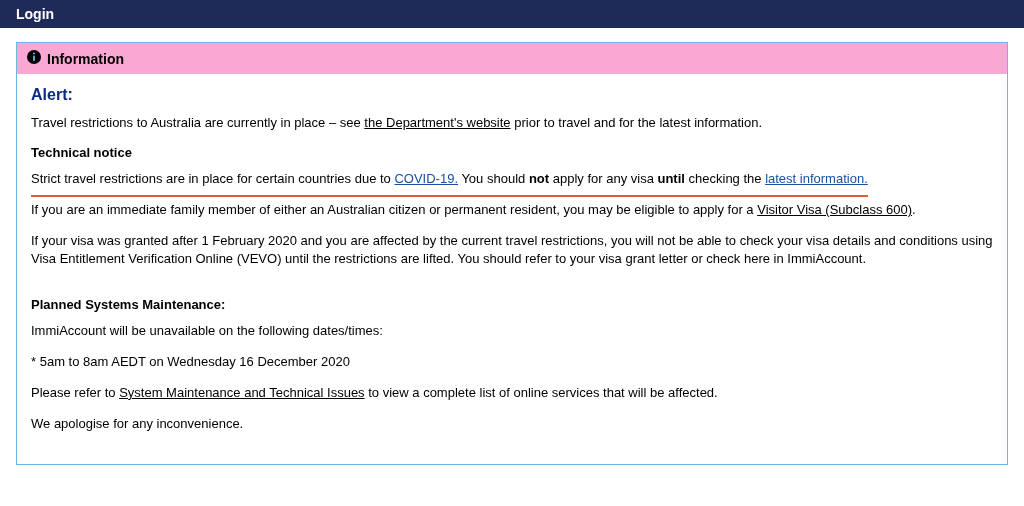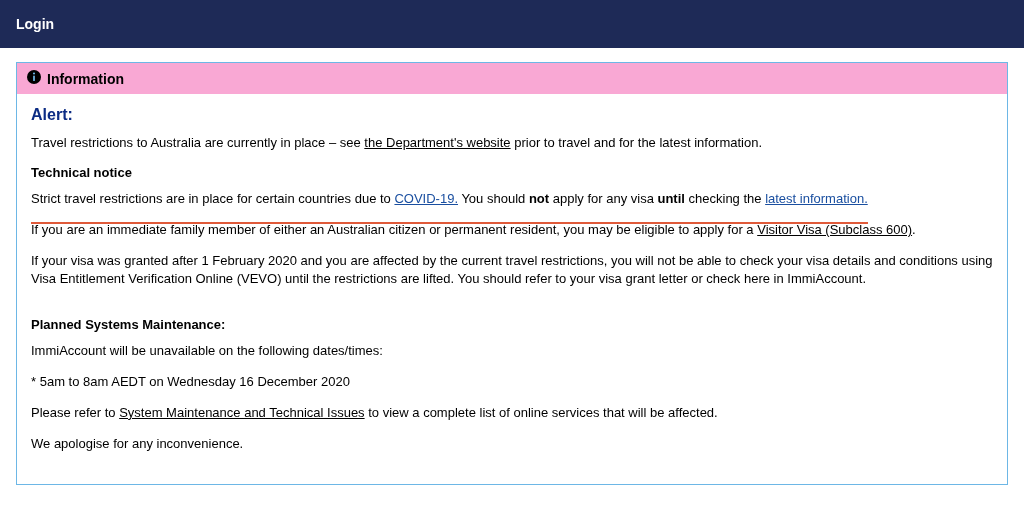--- a/index.html
+++ b/index.html
@@ -10,21 +10,21 @@
       color: #000;
     }
     .page-wrap {
       background: #fff;
       margin: 0;
       min-height: 506px;
     }
     .header-bar {
       background: #1e2a57;
       color: #fff;
-      padding: 16px 16px;
+      padding: 6px 16px;
       font-size: 14px;
       font-weight: bold;
     }
     .content-wrap {
       padding: 14px 16px;
     }
     .info-panel {
       border: 1px solid #6db7e6;
     }
     .info-header {
@@ -72,21 +72,21 @@
       color: #000;
     }
     .info-body a {
       color: #000000;
       text-decoration: underline;
       cursor: pointer;
     }
     .underlined-line {
       display: inline;
       border-bottom: 2px solid #e05a3a;
-      padding-bottom: 16px;
+      padding-bottom: 9px;
     }
     .underlined-line a {
       color: #1a4fa0;
       text-decoration: underline;
     }
     .bold { font-weight: bold; }
   </style>
 </head>
 <body>
 

